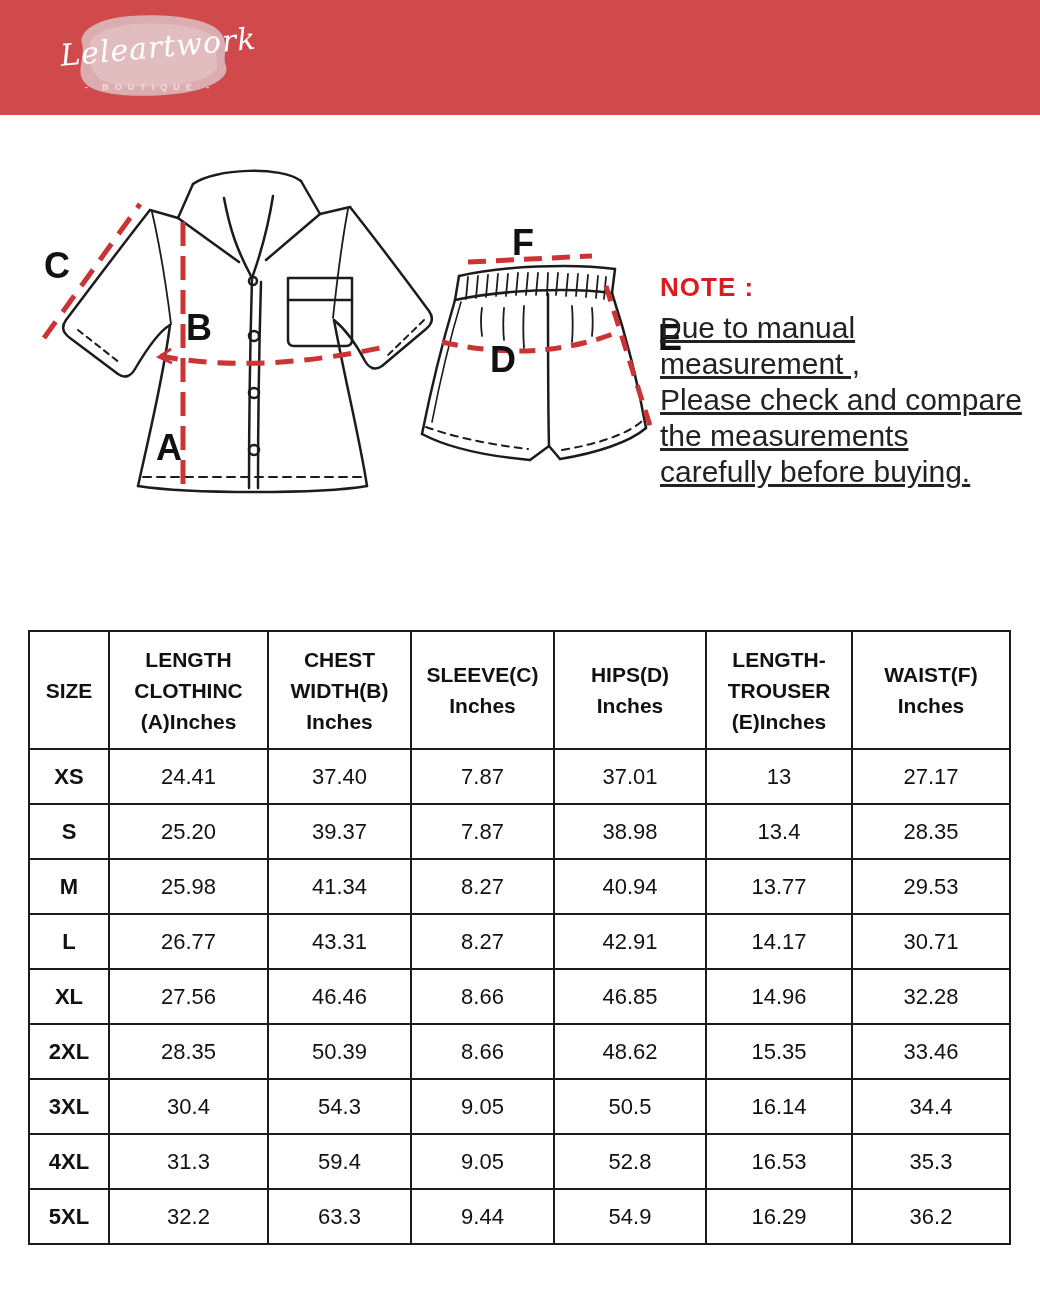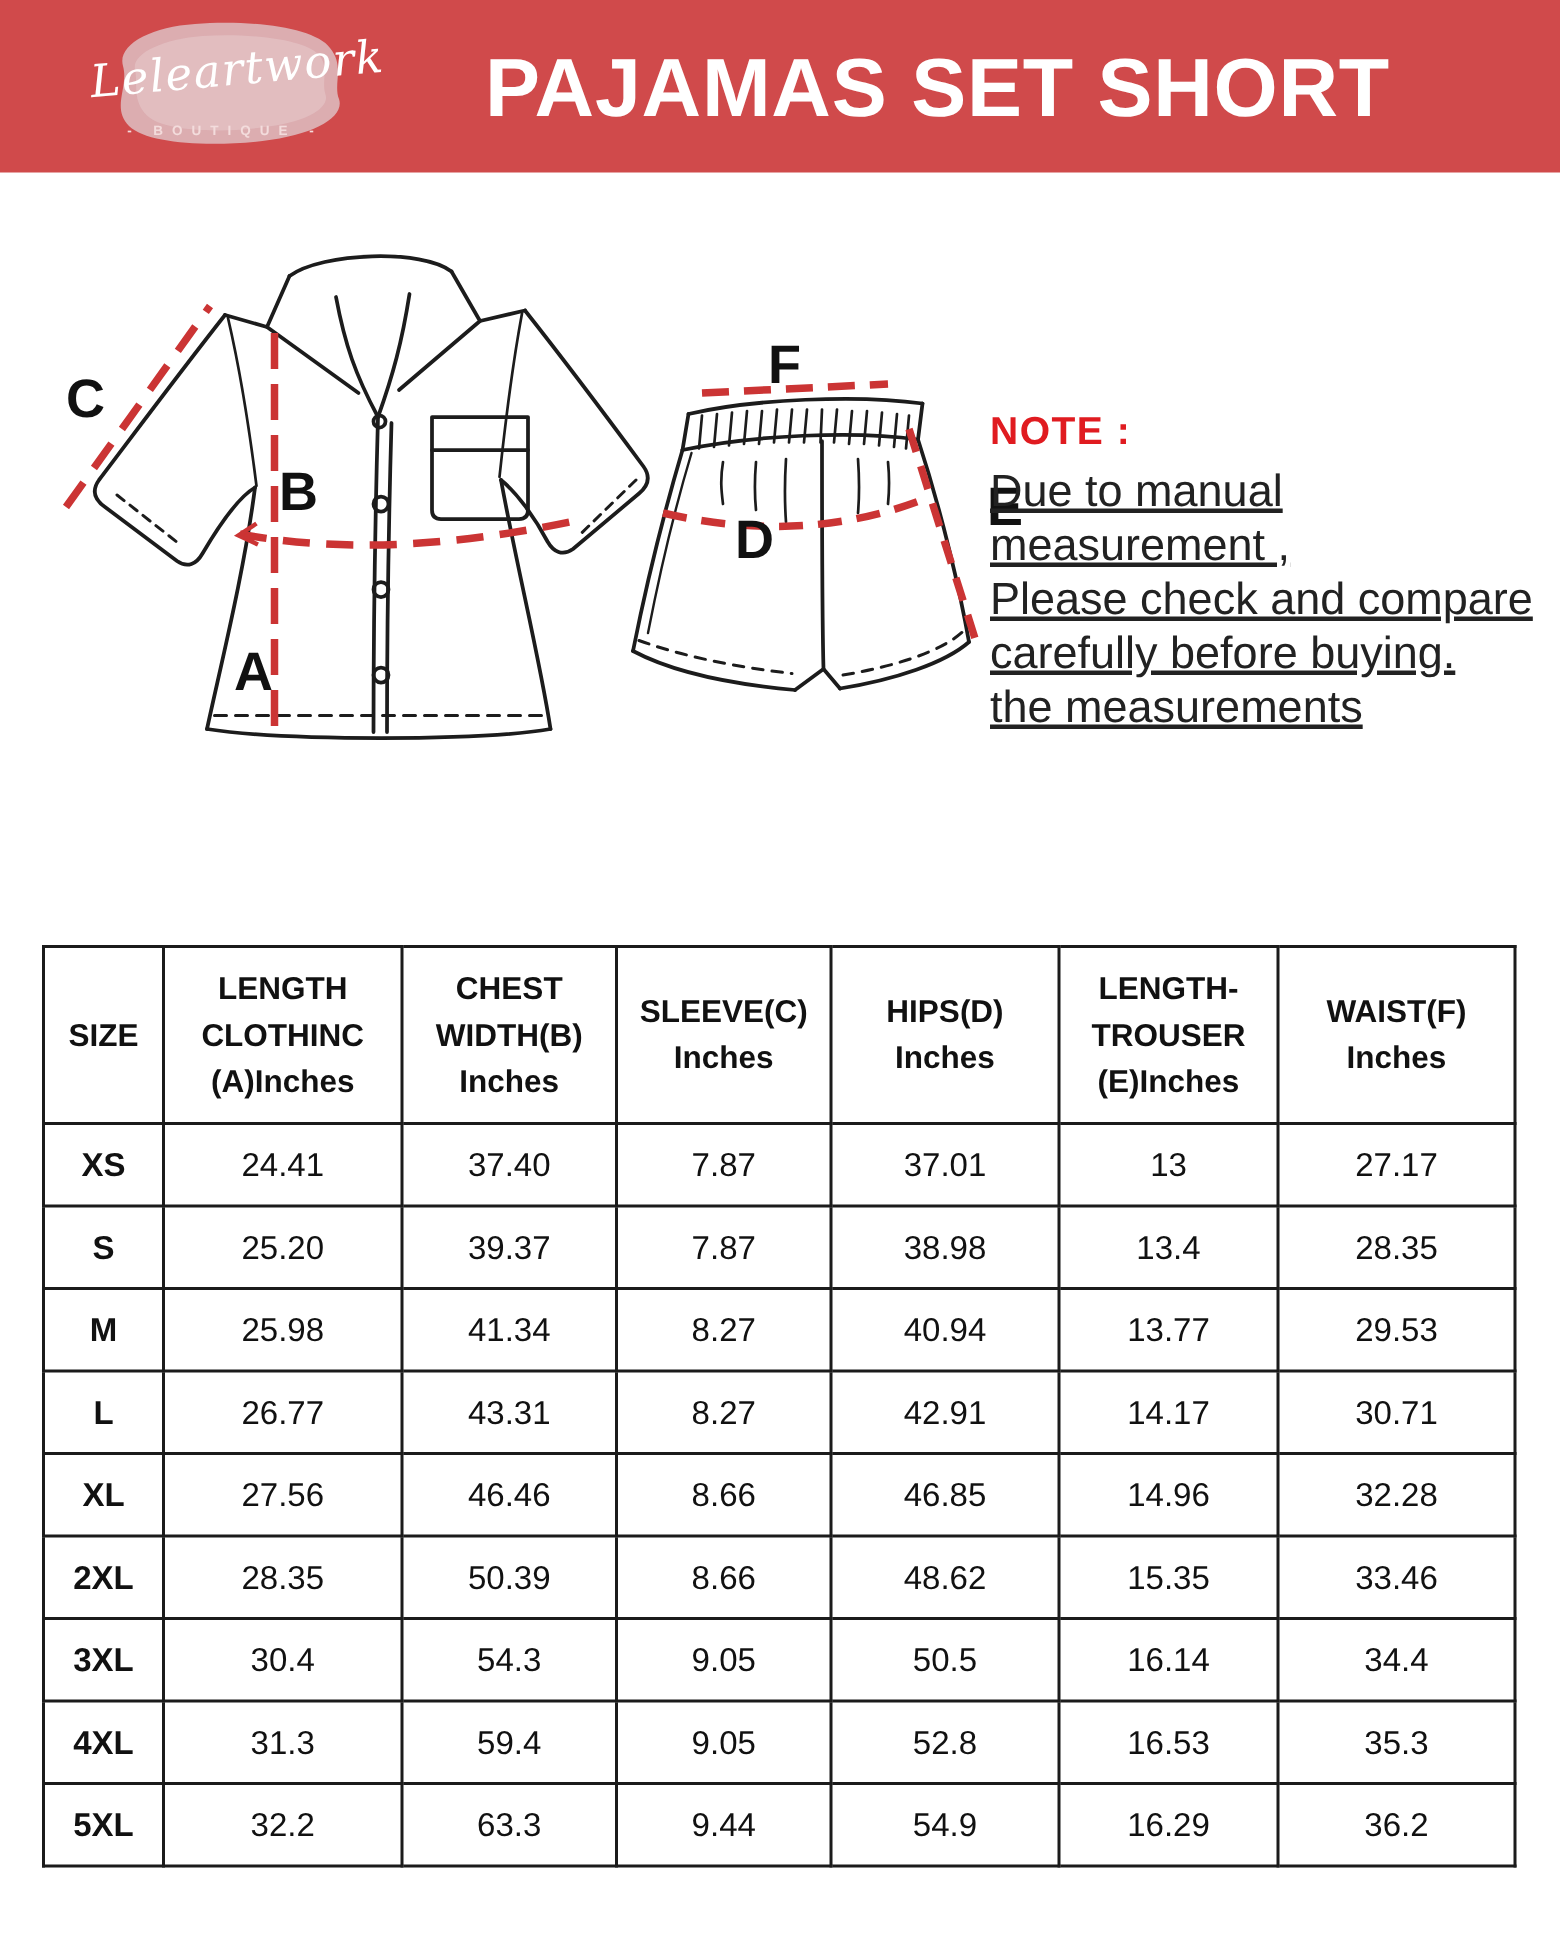--- a/index.html
+++ b/index.html
@@ -62,21 +62,20 @@
     <div class="logo">
       <svg class="logo-blob" viewBox="0 0 180 104">
         <path d="M22,38 C18,24 40,12 70,10 C105,7 150,12 160,26 C170,38 162,50 166,60
                  C170,72 150,84 115,88 C80,92 38,90 26,78 C14,66 26,52 22,38 Z" fill="#dcb5b9" opacity="0.92"></path>
         <path d="M30,40 C28,30 48,20 75,18 C105,16 142,20 152,30 C160,38 154,48 157,57
                  C160,66 144,76 114,79 C84,83 48,81 38,71 C28,61 32,50 30,40 Z" fill="#e4c3c6" opacity="0.7"></path>
       </svg>
       <div class="logo-script">Leleartwork</div>
       <div class="logo-sub">- BOUTIQUE -</div>
     </div>
-    <div class="title">PAJAMAS SET SHORT</div>
   </div>
 
   <svg class="shirt-svg" width="430" height="348" viewBox="0 0 430 348">
     <g fill="none" stroke="#1c1c1c" stroke-width="2.5" stroke-linecap="round" stroke-linejoin="round">
 
       <path d="M163,24 C185,8 252,6 271,21"></path>
       <path d="M163,24 L148,58 L209,102"></path>
       <path d="M271,21 L290,54 L236,100"></path>
       <path d="M194,38 C200,70 207,90 222,118"></path>
       <path d="M243,36 C238,68 232,90 222,118"></path>
@@ -159,22 +158,22 @@
     </g>
     <text class="diag-label" x="110" y="31">F</text>
     <text class="diag-label" x="88" y="148">D</text>
     <text class="diag-label" x="256" y="126">E</text>
   </svg>
 
   <div class="note">
     <div class="note-heading">NOTE :</div>
     <div class="note-line">Due to manual measurement ,</div>
     <div class="note-line">Please check and compare</div>
+    <div class="note-line">the measurements</div>
     <div class="note-line">carefully before buying.</div>
-    <div class="note-line">the measurements</div>
   </div>
 
   <table class="size-table">
     <colgroup>
       <col style="width:80px">
         <col style="width:159px">
         <col style="width:143px">
       <col style="width:143px">
         <col style="width:152px">
         <col style="width:146px">

